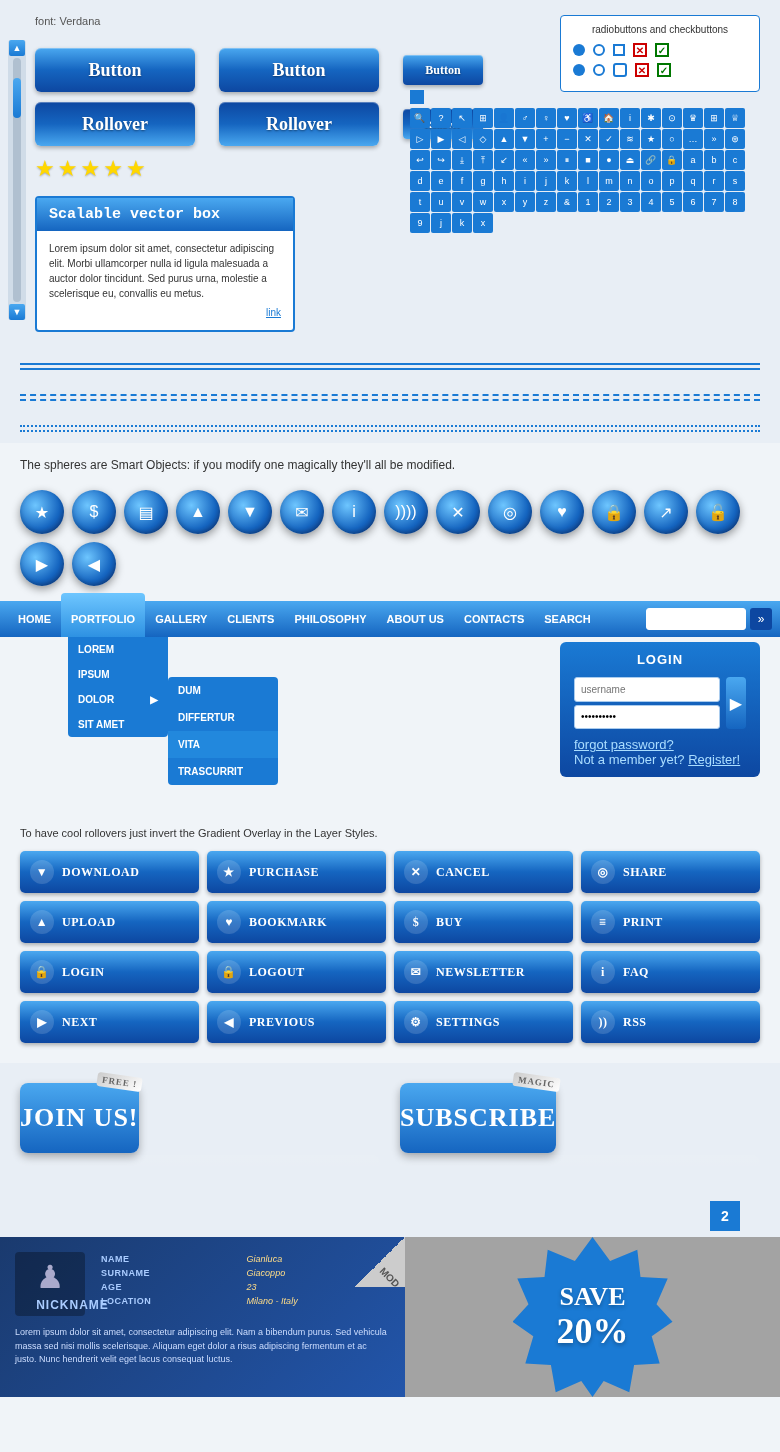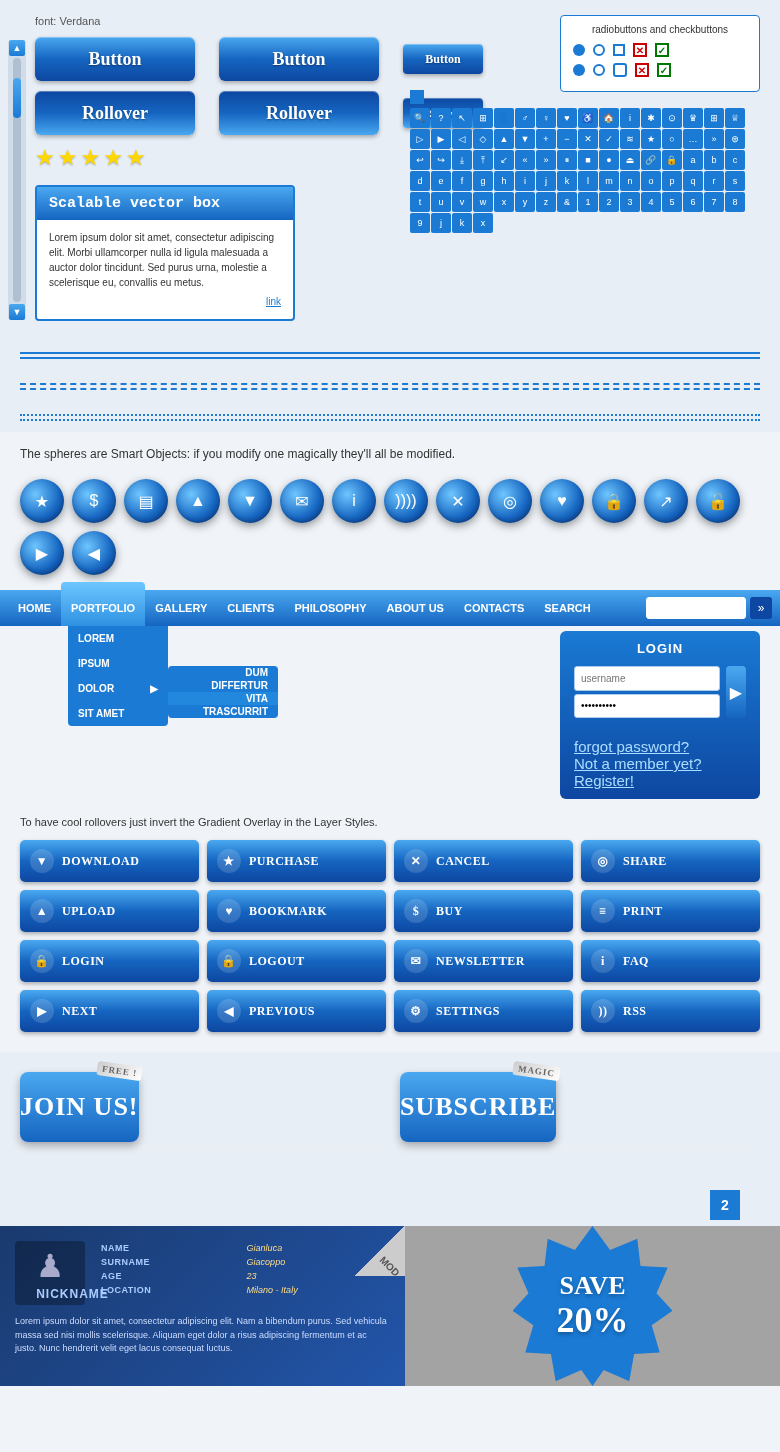--- a/index.html
+++ b/index.html
@@ -12,21 +12,21 @@
 
     
     .section1 {
       background: #e8eef5;
       padding: 15px 20px 20px;
       position: relative;
     }
     .font-label {
       font-size: 11px;
       color: #555;
-      margin-bottom: 10px;
+      margin-bottom: 21px;
     }
     .btn-row {
       display: flex;
       gap: 24px;
       align-items: center;
       margin-bottom: 10px;
     }
     .btn-blue-lg {
       background: linear-gradient(to bottom, #4aa8f0 0%, #1565c0 50%, #0d47a1 100%);
       color: white;
@@ -322,23 +322,22 @@
       top: 40px;
       background: #1a7ad4;
       width: 110px;
       border-radius: 4px;
       overflow: hidden;
     }
     .sub-item {
       color: white;
       font-size: 10px;
       font-weight: bold;
-      padding: 1px 10px;
-      cursor: pointer;
-      text-align: right;
+      padding: 8px 10px;
+      cursor: pointer;
     }
     .sub-item.active { background: #2288dd; }
 
     
     .login-box {
       position: absolute;
       right: 20px;
       top: 5px;
       background: linear-gradient(to bottom, #1a7ad4, #0d47a1);
       border-radius: 6px;
@@ -369,24 +368,23 @@
       border: none;
       border-radius: 4px;
       color: white;
       font-size: 16px;
       cursor: pointer;
       display: flex;
       align-items: center;
       justify-content: center;
     }
     .login-links {
-      font-size: 15px;
+      font-size: 13px;
       color: #aaddff;
-      margin-top: 20px;
-      text-decoration: underline;
+      margin-top: 8px;
     }
     .login-links a { color: #aaddff; }
 
     
     .section3 {
       background: #f0f4f8;
       padding: 10px 20px 20px;
     }
     .action-hint {
       font-size: 11px;

